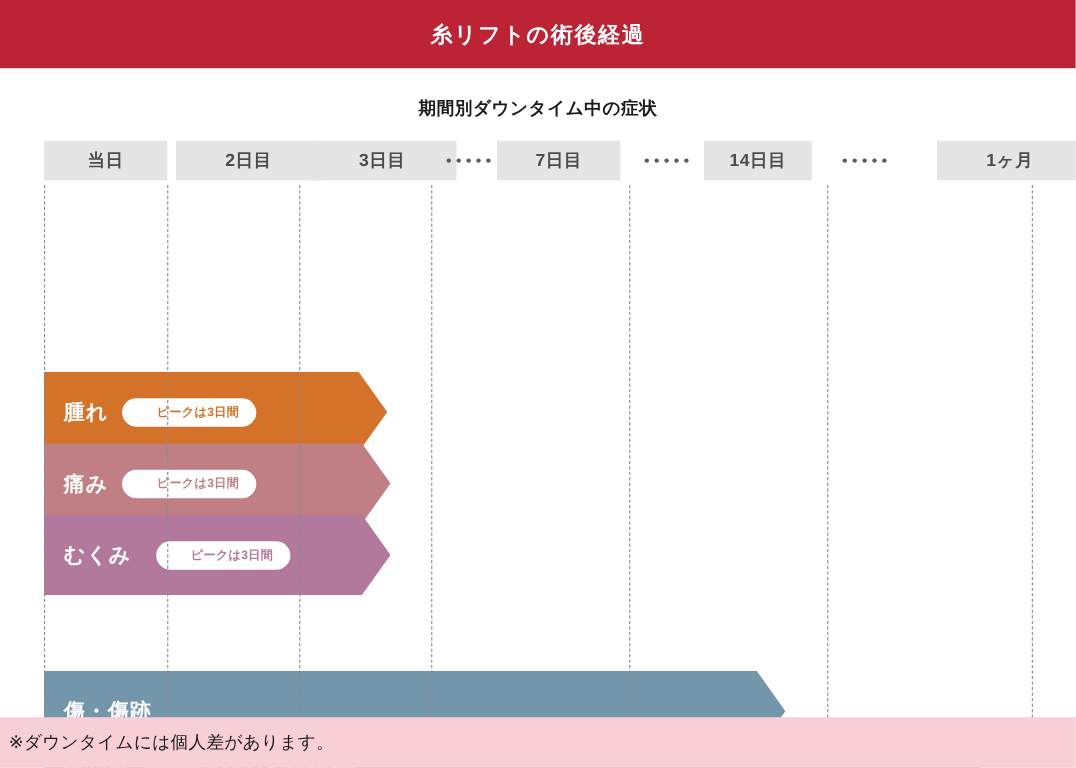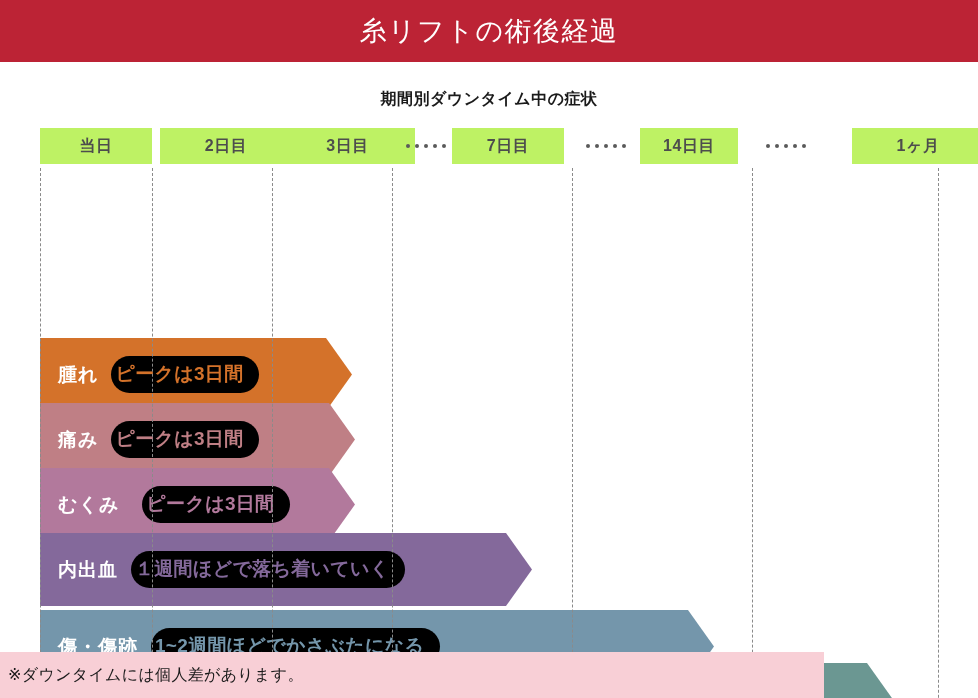--- a/index.html
+++ b/index.html
@@ -17,22 +17,22 @@
   
   .banner {
     height: 62px;
     background: #bc2335;
     display: flex;
     align-items: center;
     justify-content: center;
   }
   .banner-title {
     color: #ffffff;
-    font-size: 27px;
-    font-weight: normal;
+    font-size: 20px;
+    font-weight: bold;
     letter-spacing: 1.5px;
   }
 
   
   .subtitle {
     text-align: center;
     font-size: 16px;
     font-weight: bold;
     color: #1a1a1a;
     margin-top: 27px;
@@ -51,21 +51,21 @@
   .axis-row {
     position: absolute;
     left: 0;
     top: 0;
     height: 36px;
   }
   .axis-cell {
     position: absolute;
     top: 0;
     height: 36px;
-    background: #bef264;
+    background: #e5e5e5;
     display: flex;
     align-items: center;
     justify-content: center;
     font-size: 16px;
     font-weight: bold;
     color: #4d4d4d;
     letter-spacing: 0.5px;
     box-sizing: border-box;
   }
   .axis-dots {
@@ -111,35 +111,35 @@
   }
   .bar-label {
     color: #ffffff;
     font-size: 19px;
     font-weight: bold;
     letter-spacing: 1px;
     white-space: nowrap;
   }
   .bar-pill {
     margin-left: 13px;
-    background: #000000;
+    background: #ffffff;
     border-radius: 999px;
-    padding: 5px 16px 6px 4px;
-    font-size: 19px;
+    padding: 5px 16px 6px 31px;
+    font-size: 11px;
     font-weight: bold;
     white-space: nowrap;
     letter-spacing: 0.3px;
   }
 
   
   .footer {
     position: absolute;
     left: 0;
     bottom: 0;
-    width: 824px;
+    width: 978px;
     height: 46px;
     background: #f8cfd6;
     display: flex;
     align-items: center;
   }
   .footer-note {
     margin-left: 8px;
     font-size: 16px;
     color: #1a1a1a;
     letter-spacing: 0.3px;
@@ -190,27 +190,22 @@
         <span class="bar-pill" style="color: rgb(212, 114, 42);">ピークは3日間</span>
       </div>
       <div class="bar" style="left: 40px; top: 275px; width: 315px; background: rgb(191, 127, 133); clip-path: polygon(0px 0px, 91.746% 0px, 100% 50%, 91.746% 100%, 0px 100%);">
         <span class="bar-label">痛み</span>
         <span class="bar-pill" style="color: rgb(191, 127, 133);">ピークは3日間</span>
       </div>
       <div class="bar" style="left: 40px; top: 340px; width: 315px; background: rgb(178, 121, 156); clip-path: polygon(0px 0px, 91.746% 0px, 100% 50%, 91.746% 100%, 0px 100%); gap: 10px;">
         <span class="bar-label">むくみ</span>
         <span class="bar-pill" style="color: rgb(178, 121, 156);">ピークは3日間</span>
       </div>
-      <div class="bar" style="left: 40px; top: 405px; width: 492px; background: rgb(132, 105, 155); clip-path: polygon(0px 0px, 94.7154% 0px, 100% 50%, 94.7154% 100%, 0px 100%);">
-        <span class="bar-label">内出血</span>
-        <span class="bar-pill" style="color: rgb(132, 105, 155);">１週間ほどで落ち着いていく</span>
-      </div>
       <div class="bar" style="left: 40px; top: 482px; width: 674px; background: rgb(116, 150, 171); clip-path: polygon(0px 0px, 96.1424% 0px, 100% 50%, 96.1424% 100%, 0px 100%);">
         <span class="bar-label">傷・傷跡</span>
-        <span class="bar-pill" style="color: rgb(116, 150, 171);">1~2週間ほどでかさぶたになる</span>
       </div>
       <div class="bar" style="left: 40px; top: 535px; width: 853px; background: rgb(107, 151, 146); clip-path: polygon(0px 0px, 96.9519% 0px, 100% 50%, 96.9519% 100%, 0px 100%);">
         <span class="bar-label">違和感</span>
         <span class="bar-pill" style="color: rgb(107, 151, 146);">1ヶ月ほどで落ち着いてくる</span>
       </div>
     </div>
 <div class="gridline" style="left: 40px; height: 585px;"></div>
     <div class="gridline" style="left: 152px; height: 585px;"></div>
     <div class="gridline" style="left: 272px; height: 585px;"></div>
     <div class="gridline" style="left: 392px; height: 585px;"></div>

